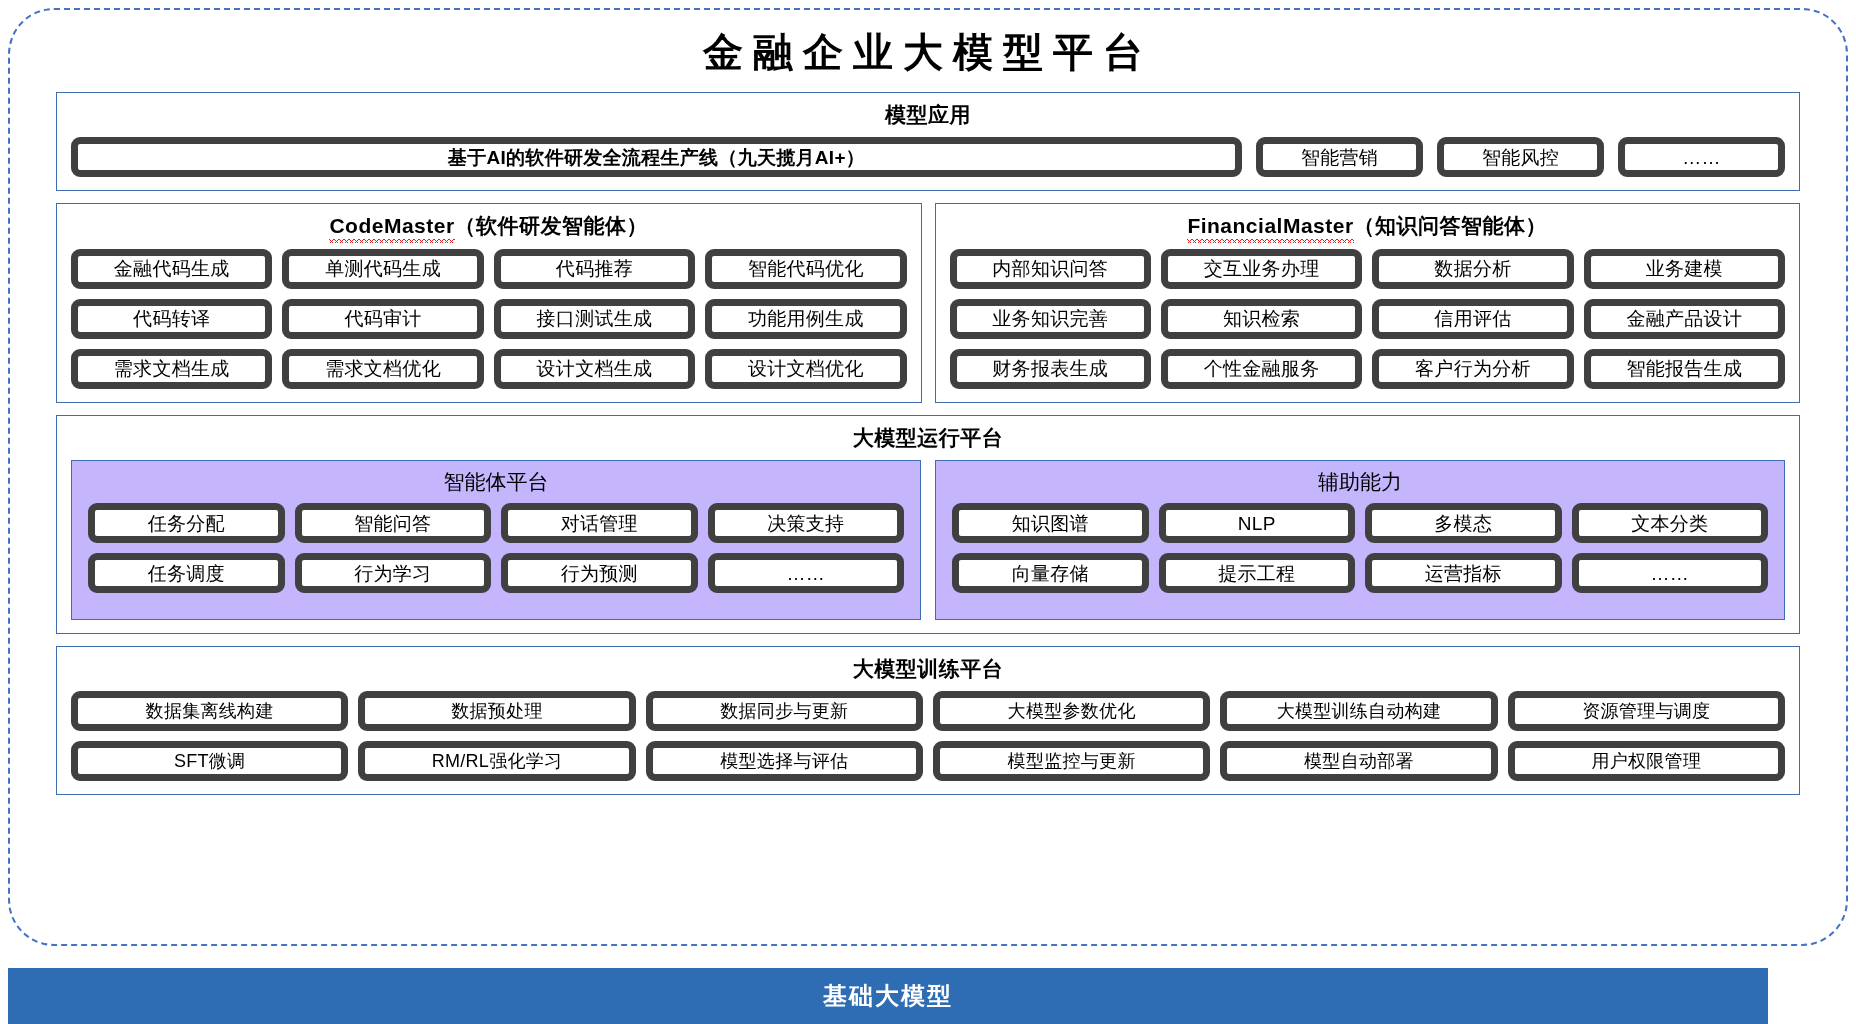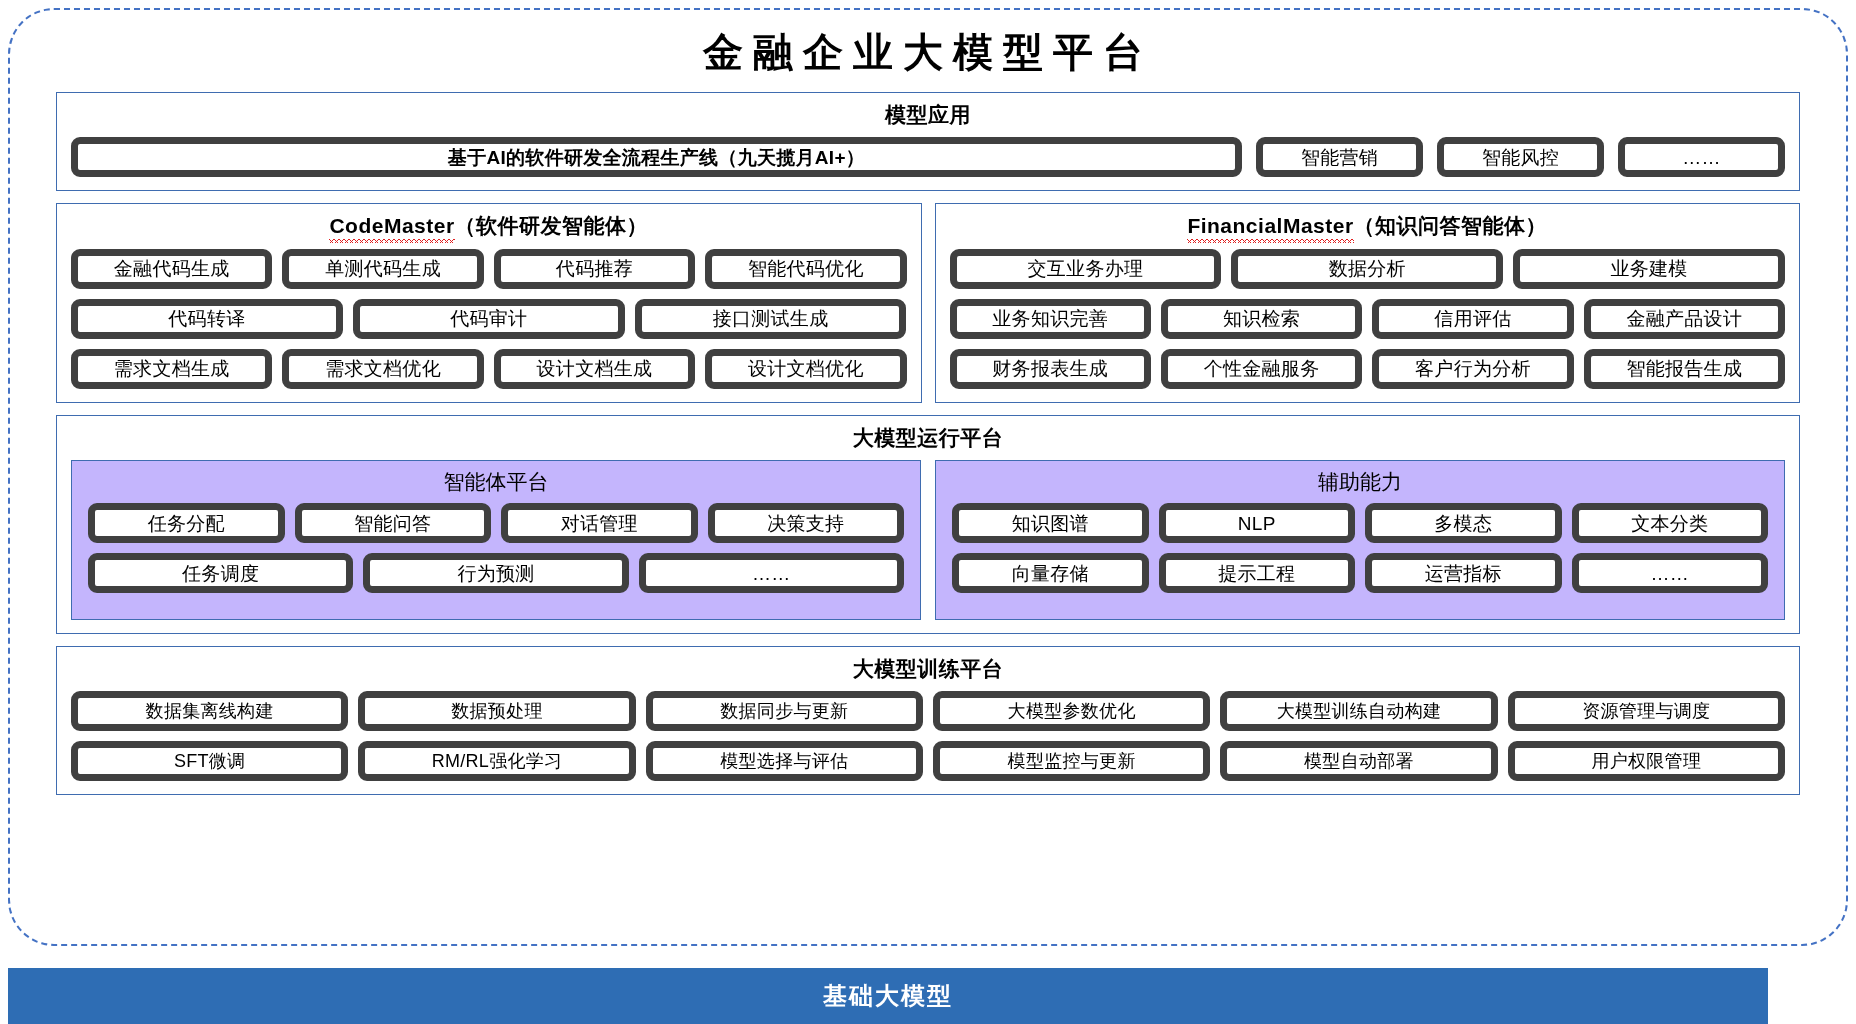--- a/index.html
+++ b/index.html
@@ -200,32 +200,34 @@
         <div class="row">
           <div class="pill">金融代码生成</div>
           <div class="pill">单测代码生成</div>
           <div class="pill">代码推荐</div>
           <div class="pill">智能代码优化</div>
         </div>
         <div class="row">
           <div class="pill">代码转译</div>
           <div class="pill">代码审计</div>
           <div class="pill">接口测试生成</div>
+          <div class="pill">功能用例生成</div>
         </div>
         <div class="row">
           <div class="pill">需求文档生成</div>
           <div class="pill">需求文档优化</div>
           <div class="pill">设计文档生成</div>
           <div class="pill">设计文档优化</div>
         </div>
       </div>
 
       <div class="panel">
         <div class="panel-title"><span class="mono-en squiggle">FinancialMaster</span><span>（知识问答智能体）</span></div>
         <div class="row">
+          <div class="pill">内部知识问答</div>
           <div class="pill">交互业务办理</div>
           <div class="pill">数据分析</div>
           <div class="pill">业务建模</div>
         </div>
         <div class="row">
           <div class="pill">业务知识完善</div>
           <div class="pill">知识检索</div>
           <div class="pill">信用评估</div>
           <div class="pill">金融产品设计</div>
         </div>
@@ -246,20 +248,21 @@
         <div class="sub-box">
           <div class="sub-title">智能体平台</div>
           <div class="row">
             <div class="pill">任务分配</div>
             <div class="pill">智能问答</div>
             <div class="pill">对话管理</div>
             <div class="pill">决策支持</div>
           </div>
           <div class="row">
             <div class="pill">任务调度</div>
+            <div class="pill">行为学习</div>
             <div class="pill">行为预测</div>
             <div class="pill">……</div>
           </div>
         </div>
 
         <div class="sub-box">
           <div class="sub-title">辅助能力</div>
           <div class="row">
             <div class="pill">知识图谱</div>
             <div class="pill">NLP</div>

